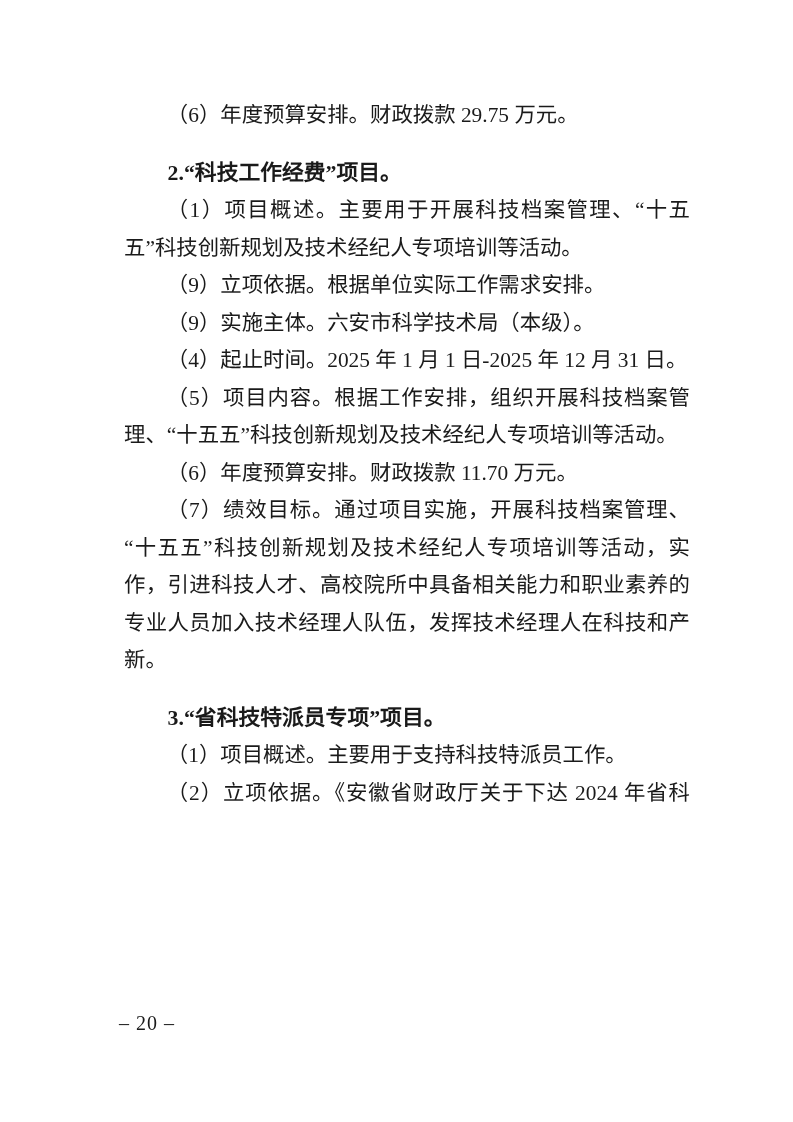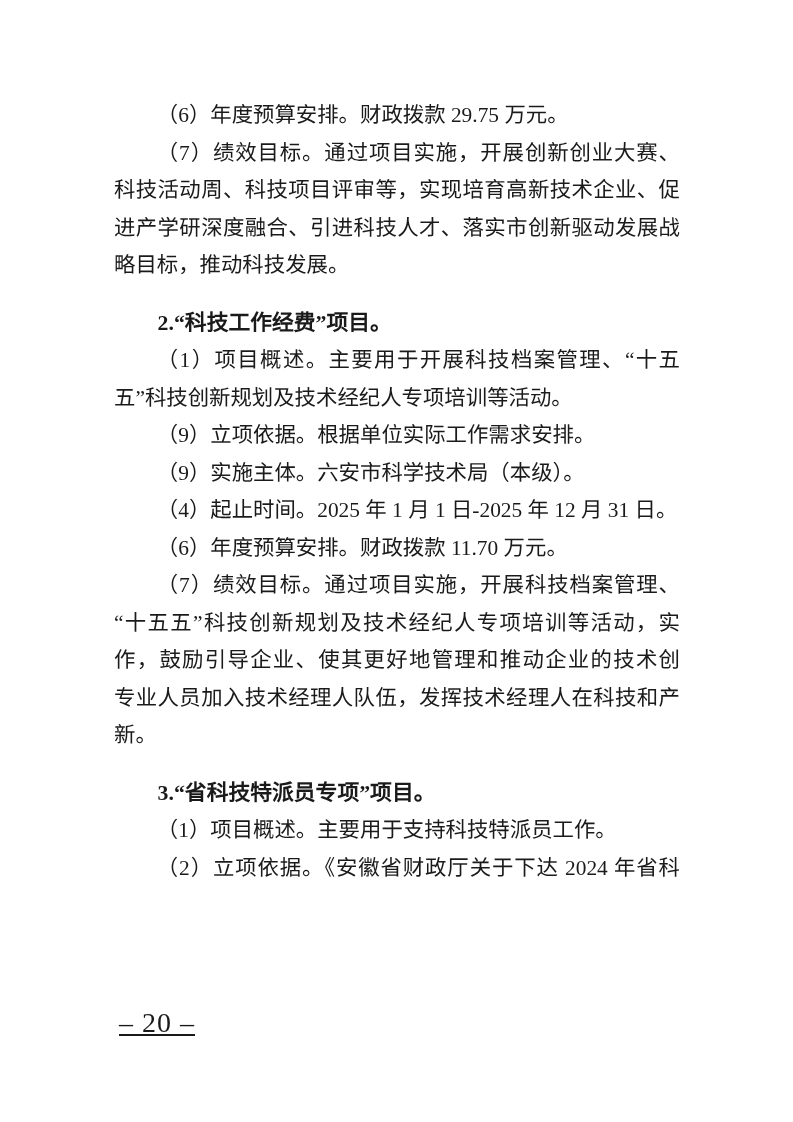--- a/index.html
+++ b/index.html
@@ -11,21 +11,21 @@
     position: relative;
     width: 793px;
     height: 1122px;
     background: #ffffff;
     overflow: hidden;
     font-family: "Liberation Serif", "DejaVu Serif", serif;
     color: #1a1a1a;
   }
   .content {
     position: absolute;
-    left: 114px;
+    left: 124px;
     top: 97px;
     width: 566px;
   }
   .para { margin: 0; padding: 0; }
   .line {
     height: 37.5px;
     line-height: 37.5px;
     font-size: 21.4px;
     text-align: justify;
     text-align-last: justify;
@@ -45,43 +45,36 @@
     margin-top: 20px;
   }
   .footer {
     position: absolute;
     left: 119px;
     top: 1010px;
     height: 26px;
     line-height: 26px;
   }
   .pagenum {
-    font-size: 28px;
+    font-size: 20px;
     letter-spacing: 1px;
     color: #1a1a1a;
-    text-decoration: underline;
   }
 </style>
 </head>
 <body>
 
 <div class="page">
 
   <main class="content">
 
     <section class="para">
       <div class="line ind end">（6）年度预算安排。财政拨款 29.75 万元。</div>
     </section>
 
-    <section class="para">
-      <div class="line ind">（7）绩效目标。通过项目实施，开展创新创业大赛、</div>
-      <div class="line">科技活动周、科技项目评审等，实现培育高新技术企业、促</div>
-      <div class="line">进产学研深度融合、引进科技人才、落实市创新驱动发展战</div>
-      <div class="line end">略目标，推动科技发展。</div>
-    </section>
 
     <section class="para heading">
       <div class="line ind end">2.“科技工作经费”项目。</div>
     </section>
 
     <section class="para">
       <div class="line ind">（1）项目概述。主要用于开展科技档案管理、“十五</div>
       <div class="line end">五”科技创新规划及技术经纪人专项培训等活动。</div>
     </section>
 
@@ -90,29 +83,33 @@
     </section>
 
     <section class="para">
       <div class="line ind end">（9）实施主体。六安市科学技术局（本级）。</div>
     </section>
 
     <section class="para">
       <div class="line ind end">（4）起止时间。2025 年 1 月 1 日-2025 年 12 月 31 日。</div>
     </section>
 
+    <section class="para">
+      <div class="line ind">（5）项目内容。根据工作安排，组织开展科技档案管</div>
+      <div class="line end">理、“十五五”科技创新规划及技术经纪人专项培训等活动。</div>
+    </section>
 
     <section class="para">
       <div class="line ind end">（6）年度预算安排。财政拨款 11.70 万元。</div>
     </section>
 
     <section class="para">
       <div class="line ind">（7）绩效目标。通过项目实施，开展科技档案管理、</div>
       <div class="line">“十五五”科技创新规划及技术经纪人专项培训等活动，实</div>
-      <div class="line">作，鼓励引导企业、使其更好地管理和推动企业的技术创</div>
+      <div class="line">作，引进科技人才、高校院所中具备相关能力和职业素养的</div>
       <div class="line">专业人员加入技术经理人队伍，发挥技术经理人在科技和产</div>
       <div class="line end">新。</div>
     </section>
 
     <section class="para heading">
       <div class="line ind end">3.“省科技特派员专项”项目。</div>
     </section>
 
     <section class="para">
       <div class="line ind end">（1）项目概述。主要用于支持科技特派员工作。</div>

